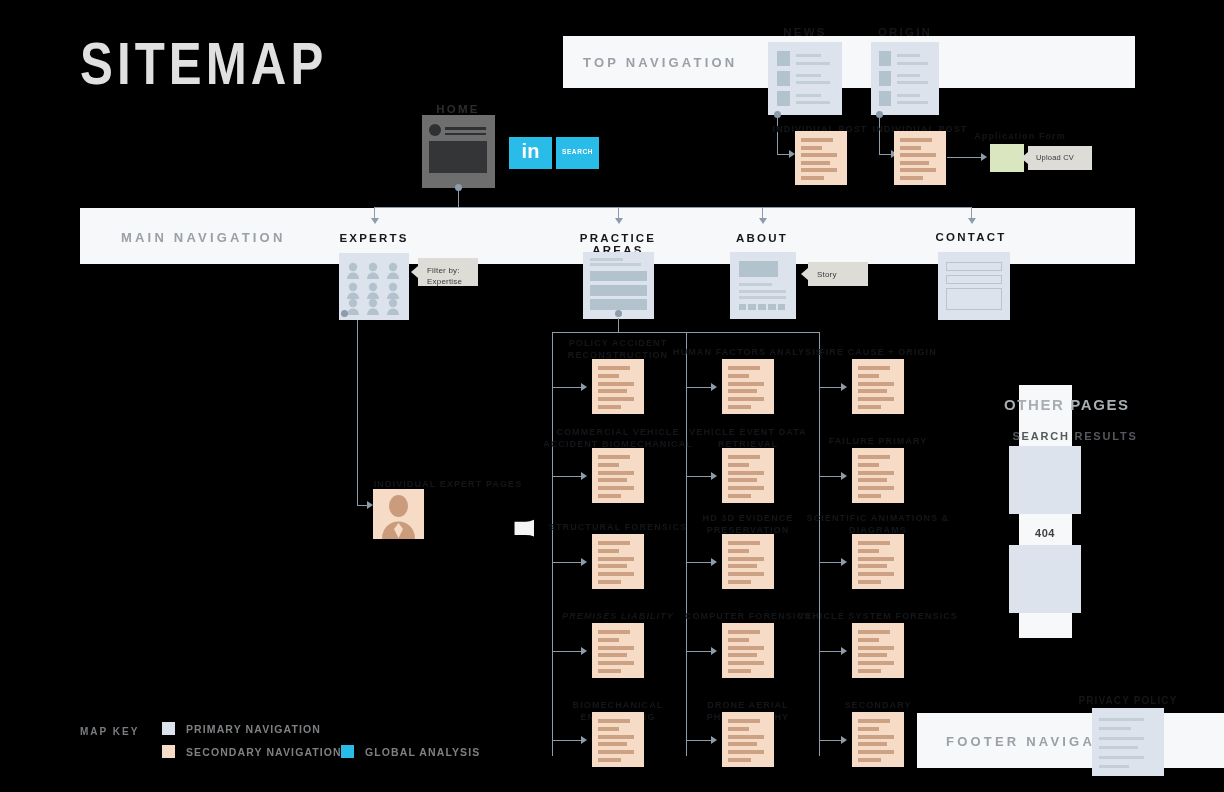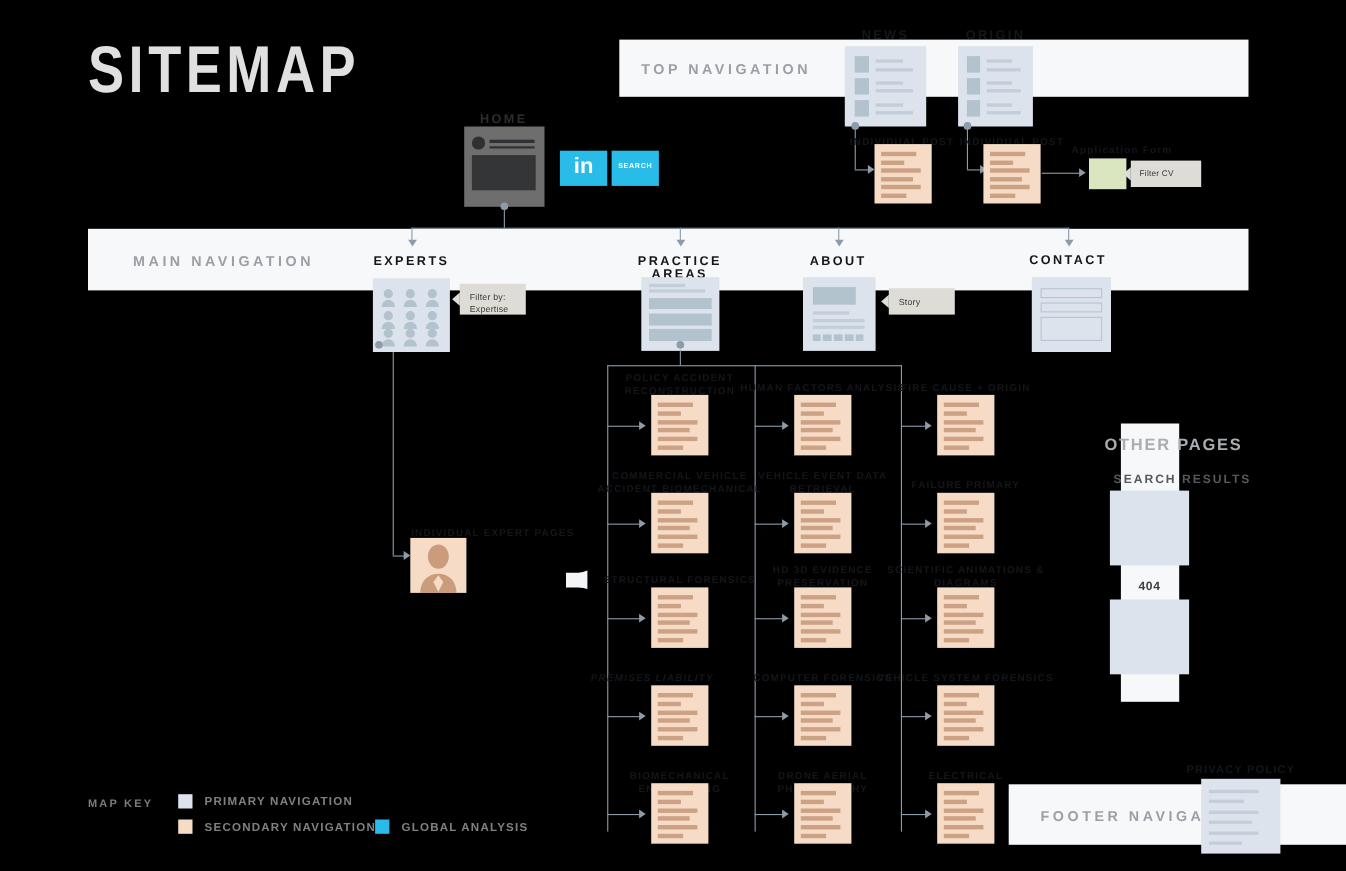--- a/index.html
+++ b/index.html
@@ -147,21 +147,21 @@
     <i style="top:69%; width:70%;"></i>
       <i style="top:83%; width:44%;"></i>
   </div>
 
   <div class="ln lnh" style="left:947px; top:157px; width:36px;"></div>
   <div class="arr right" style="left:981px; top:153px;"></div>
   <div class="nlabel dark" style="left:950px; top:130px; width:140px;">Application Form</div>
   <div style="position:absolute; left:990px; top:144px; width:34px; height:28px; background:#D9E6C0;"></div>
   <div class="callout" style="left:1028px; top:146px; width:64px; height:24px; padding:6px 8px; font-size:7.5px;">
     <span class="notch"></span>
-    <span>Filter CV</span>
+    <span>Upload CV</span>
   </div>
 
   <div class="nlabel nav" style="left:408px; top:103px; width:100px; color:#2B2E31;">HOME</div>
   <div style="position:absolute; left:422px; top:115px; width:73px; height:73px; background:#6E6E6E;">
     <div style="position:absolute; left:9%; top:12%; width:17%; height:17%; border-radius:50%; background:#2F3033;"></div>
     <div style="position:absolute; left:32%; top:16%; width:56%; height:4%; background:#2F3033;"></div>
     <div style="position:absolute; left:32%; top:24%; width:56%; height:4%; background:#2F3033;"></div>
     <div style="position:absolute; left:9%; top:36%; width:80%; height:44%; background:#343537;"></div>
   </div>
   <div class="dot" style="left:455px; top:184px;"></div>
@@ -320,21 +320,21 @@
       <div class="ln lnh" style="left: 552px; top: 561.5px; width: 30px;"></div>
       <div class="arr right" style="left: 581px; top: 557.5px;"></div>
       <div class="doc" style="left: 592px; top: 534px; width: 52px; height: 55px;">
         <i style="top: 13%; width: 62%;"></i>
         <i style="top: 27%; width: 40%;"></i>
         <i style="top: 41%; width: 70%;"></i>
         <i style="top: 55%; width: 56%;"></i>
         <i style="top: 69%; width: 70%;"></i>
         <i style="top: 83%; width: 44%;"></i>
       </div>
-      <div class="nlabel dark" style="left: 510px; top: 610px; width: 166px; font-style: italic;">PREMISES LIABILITY</div>
+      <div class="nlabel dark" style="left: 535px; top: 610px; width: 166px; font-style: italic;">PREMISES LIABILITY</div>
       <div class="ln lnh" style="left: 552px; top: 650.5px; width: 30px;"></div>
       <div class="arr right" style="left: 581px; top: 646.5px;"></div>
       <div class="doc" style="left: 592px; top: 623px; width: 52px; height: 55px;">
         <i style="top: 13%; width: 62%;"></i>
         <i style="top: 27%; width: 40%;"></i>
         <i style="top: 41%; width: 70%;"></i>
         <i style="top: 55%; width: 56%;"></i>
         <i style="top: 69%; width: 70%;"></i>
         <i style="top: 83%; width: 44%;"></i>
       </div>
@@ -444,21 +444,21 @@
       <div class="ln lnh" style="left: 819px; top: 650.5px; width: 23px;"></div>
       <div class="arr right" style="left: 841px; top: 646.5px;"></div>
       <div class="doc" style="left: 852px; top: 623px; width: 52px; height: 55px;">
         <i style="top: 13%; width: 62%;"></i>
         <i style="top: 27%; width: 40%;"></i>
         <i style="top: 41%; width: 70%;"></i>
         <i style="top: 55%; width: 56%;"></i>
         <i style="top: 69%; width: 70%;"></i>
         <i style="top: 83%; width: 44%;"></i>
       </div>
-      <div class="nlabel dark" style="left: 795px; top: 699px; width: 166px;">ELECTRICAL</div>
+      <div class="nlabel dark" style="left: 795px; top: 699px; width: 166px;">SECONDARY</div>
       <div class="ln lnh" style="left: 819px; top: 739.5px; width: 23px;"></div>
       <div class="arr right" style="left: 841px; top: 735.5px;"></div>
       <div class="doc" style="left: 852px; top: 712px; width: 52px; height: 55px;">
         <i style="top: 13%; width: 62%;"></i>
         <i style="top: 27%; width: 40%;"></i>
         <i style="top: 41%; width: 70%;"></i>
         <i style="top: 55%; width: 56%;"></i>
         <i style="top: 69%; width: 70%;"></i>
         <i style="top: 83%; width: 44%;"></i>
       </div>

